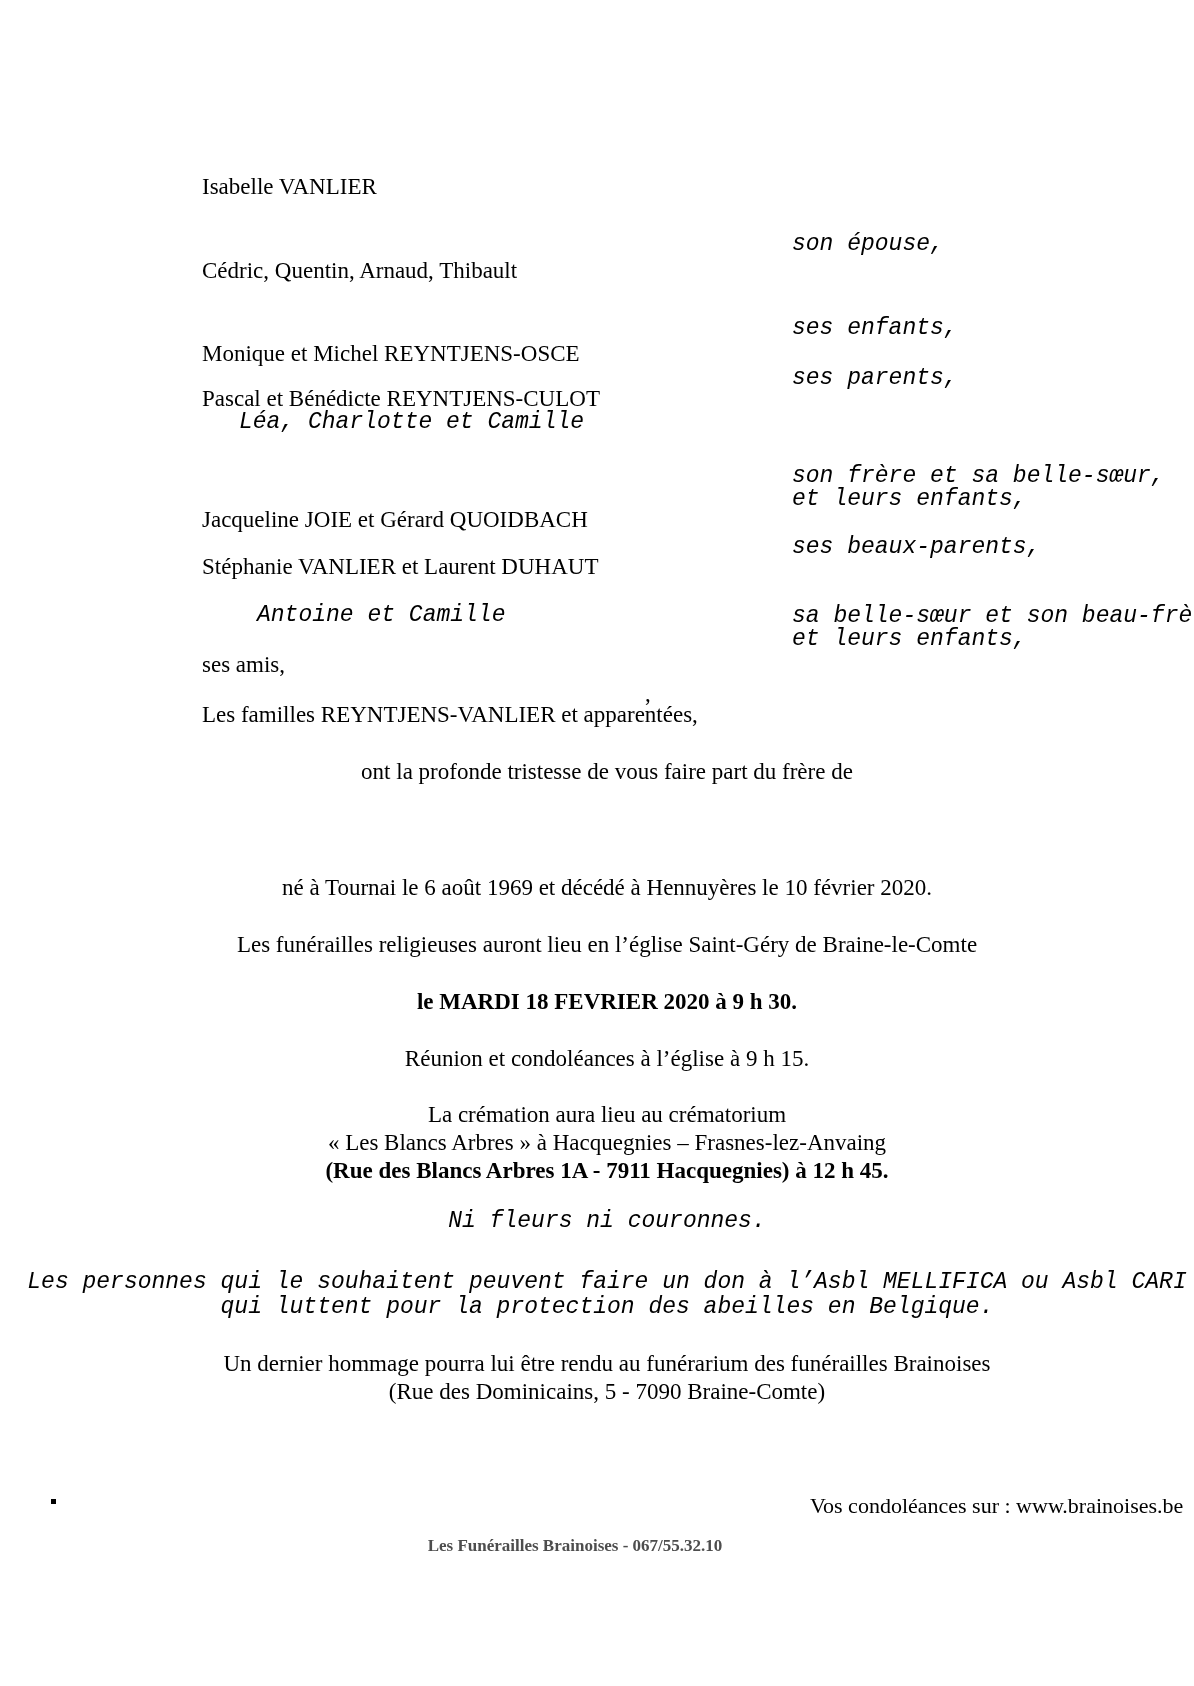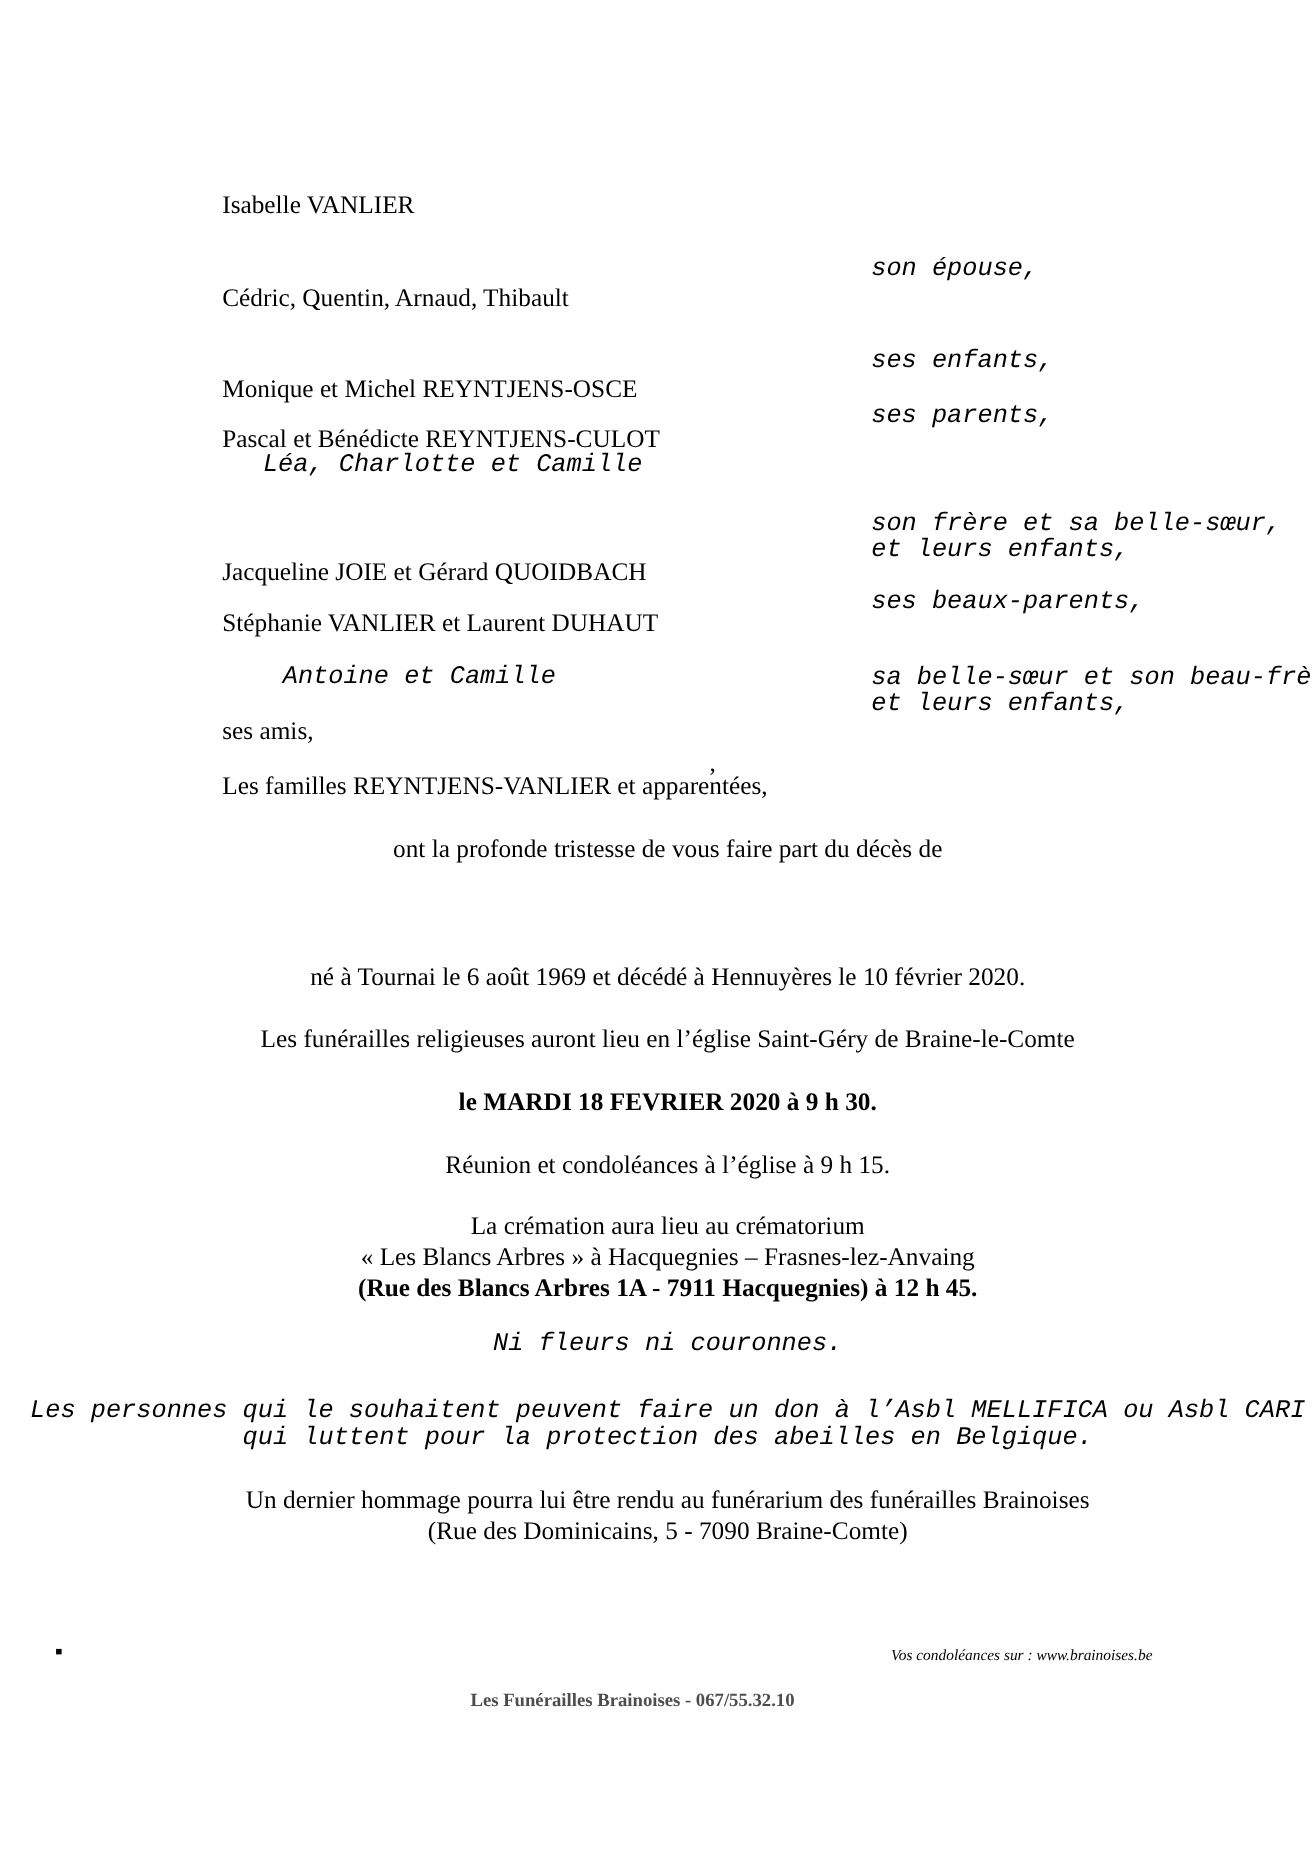--- a/index.html
+++ b/index.html
@@ -25,22 +25,21 @@
     left: 20px;
     width: 1174px;
     text-align: center;
   }
   .title {
     font-size: 35px;
     line-height: 40px;
     font-weight: bold;
   }
   .condolences {
-    font-size: 14px;
-    font-style: italic;
+    font-size: 22px;
   }
   .brand {
     left: 0;
     width: 1150px;
     text-align: center;
     font-size: 17px;
     line-height: 20px;
     font-weight: bold;
     color: #4d4d4d;
   }
@@ -72,21 +71,21 @@
 
   <div class="ln it" style="left:792px; top:230px;">son épouse,</div>
   <div class="ln it" style="left:792px; top:314px;">ses enfants,</div>
   <div class="ln it" style="left:792px; top:364px;">ses parents,</div>
   <div class="ln it" style="left:792px; top:462px;">son frère et sa belle-sœur,</div>
   <div class="ln it" style="left:792px; top:485px;">et leurs enfants,</div>
   <div class="ln it" style="left:792px; top:533px;">ses beaux-parents,</div>
   <div class="ln it" style="left:792px; top:602px;">sa belle-sœur et son beau-frère,</div>
   <div class="ln it" style="left:792px; top:625px;">et leurs enfants,</div>
 
-  <div class="ln ctr" style="top:758px;">ont la profonde tristesse de vous faire part du décès de</div>
+  <div class="ln ctr" style="top:758px;">ont la profonde tristesse de vous faire part du frère de</div>
   <div class="ln ctr" style="top:874px;">né à Tournai le 6 août 1969 et décédé à Hennuyères le 10 février 2020.</div>
   <div class="ln ctr" style="top:931px;">Les funérailles religieuses auront lieu en l’église Saint-Géry de Braine-le-Comte</div>
   <div class="ln ctr b" style="top:988px;">le MARDI 18 FEVRIER 2020 à 9 h 30.</div>
   <div class="ln ctr" style="top:1045px;">Réunion et condoléances à l’église à 9 h 15.</div>
   <div class="ln ctr" style="top:1101px;">La crémation aura lieu au crématorium</div>
   <div class="ln ctr" style="top:1129px;">« Les Blancs Arbres » à Hacquegnies – Frasnes-lez-Anvaing</div>
   <div class="ln ctr b" style="top:1157px;">(Rue des Blancs Arbres 1A - 7911 Hacquegnies) à 12 h 45.</div>
   <div class="ln ctr it" style="top:1207px;">Ni fleurs ni couronnes.</div>
   <div class="ln ctr it" style="top:1268px;">Les personnes qui le souhaitent peuvent faire un don à l’Asbl MELLIFICA ou Asbl CARI</div>
   <div class="ln ctr it" style="top:1293px;">qui luttent pour la protection des abeilles en Belgique.</div>

